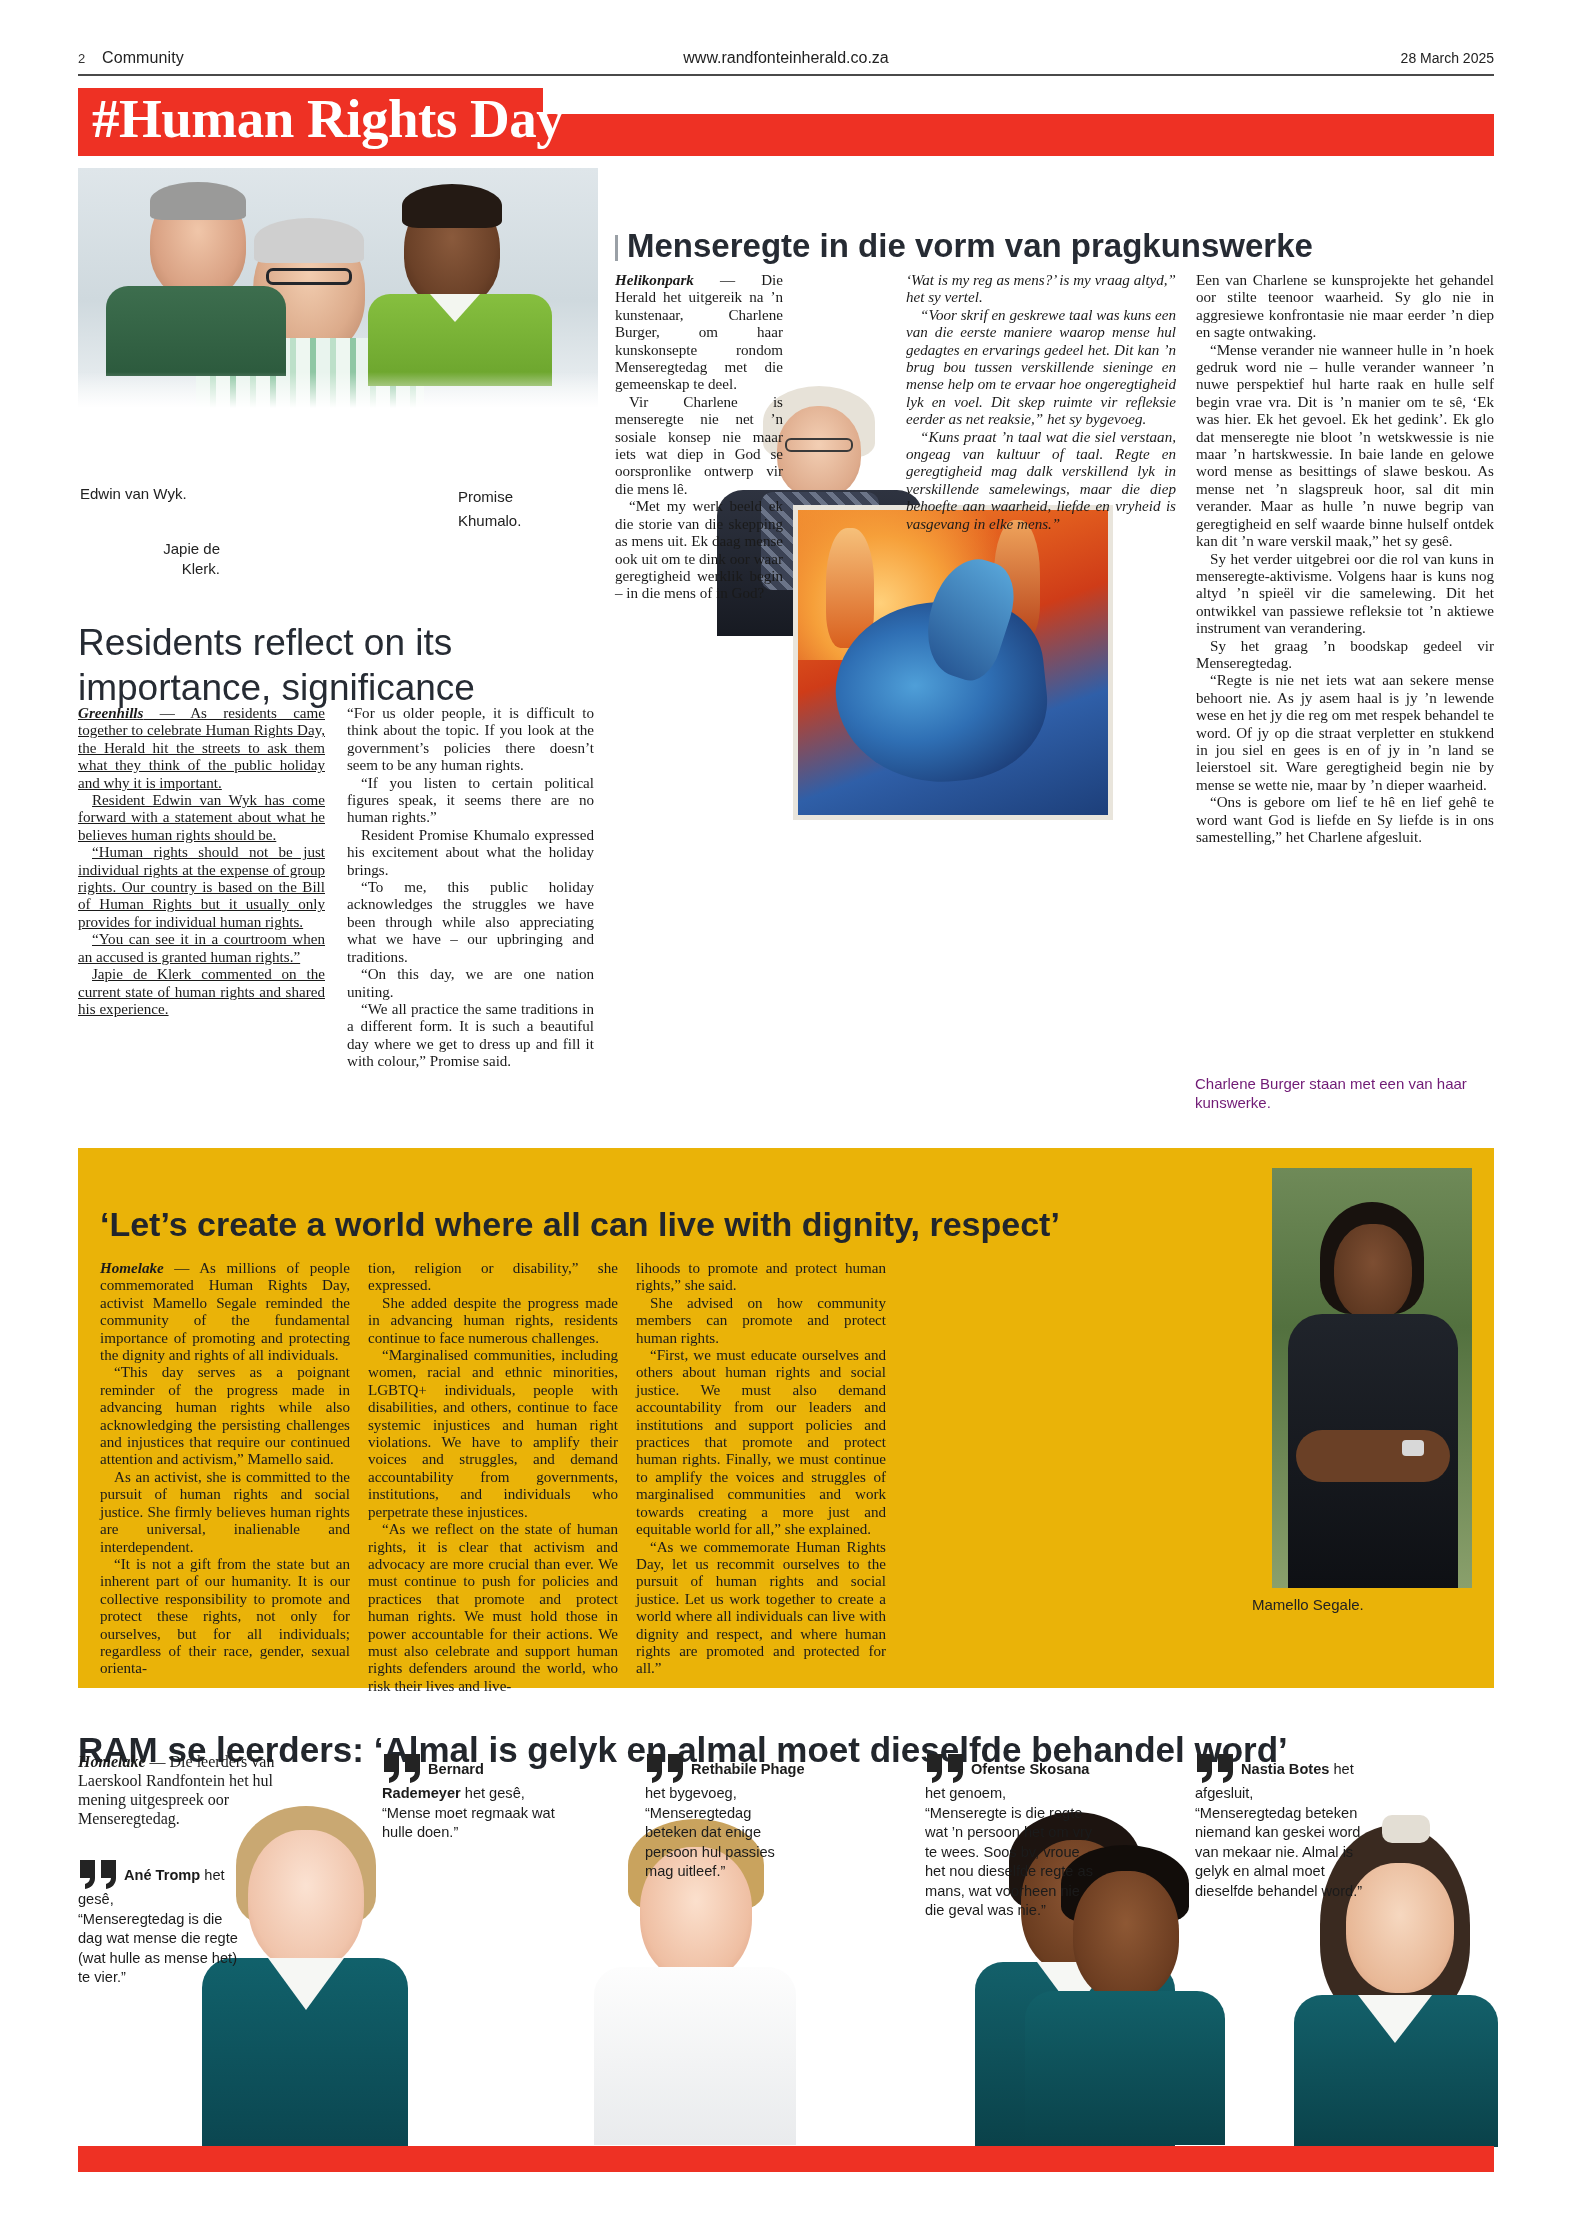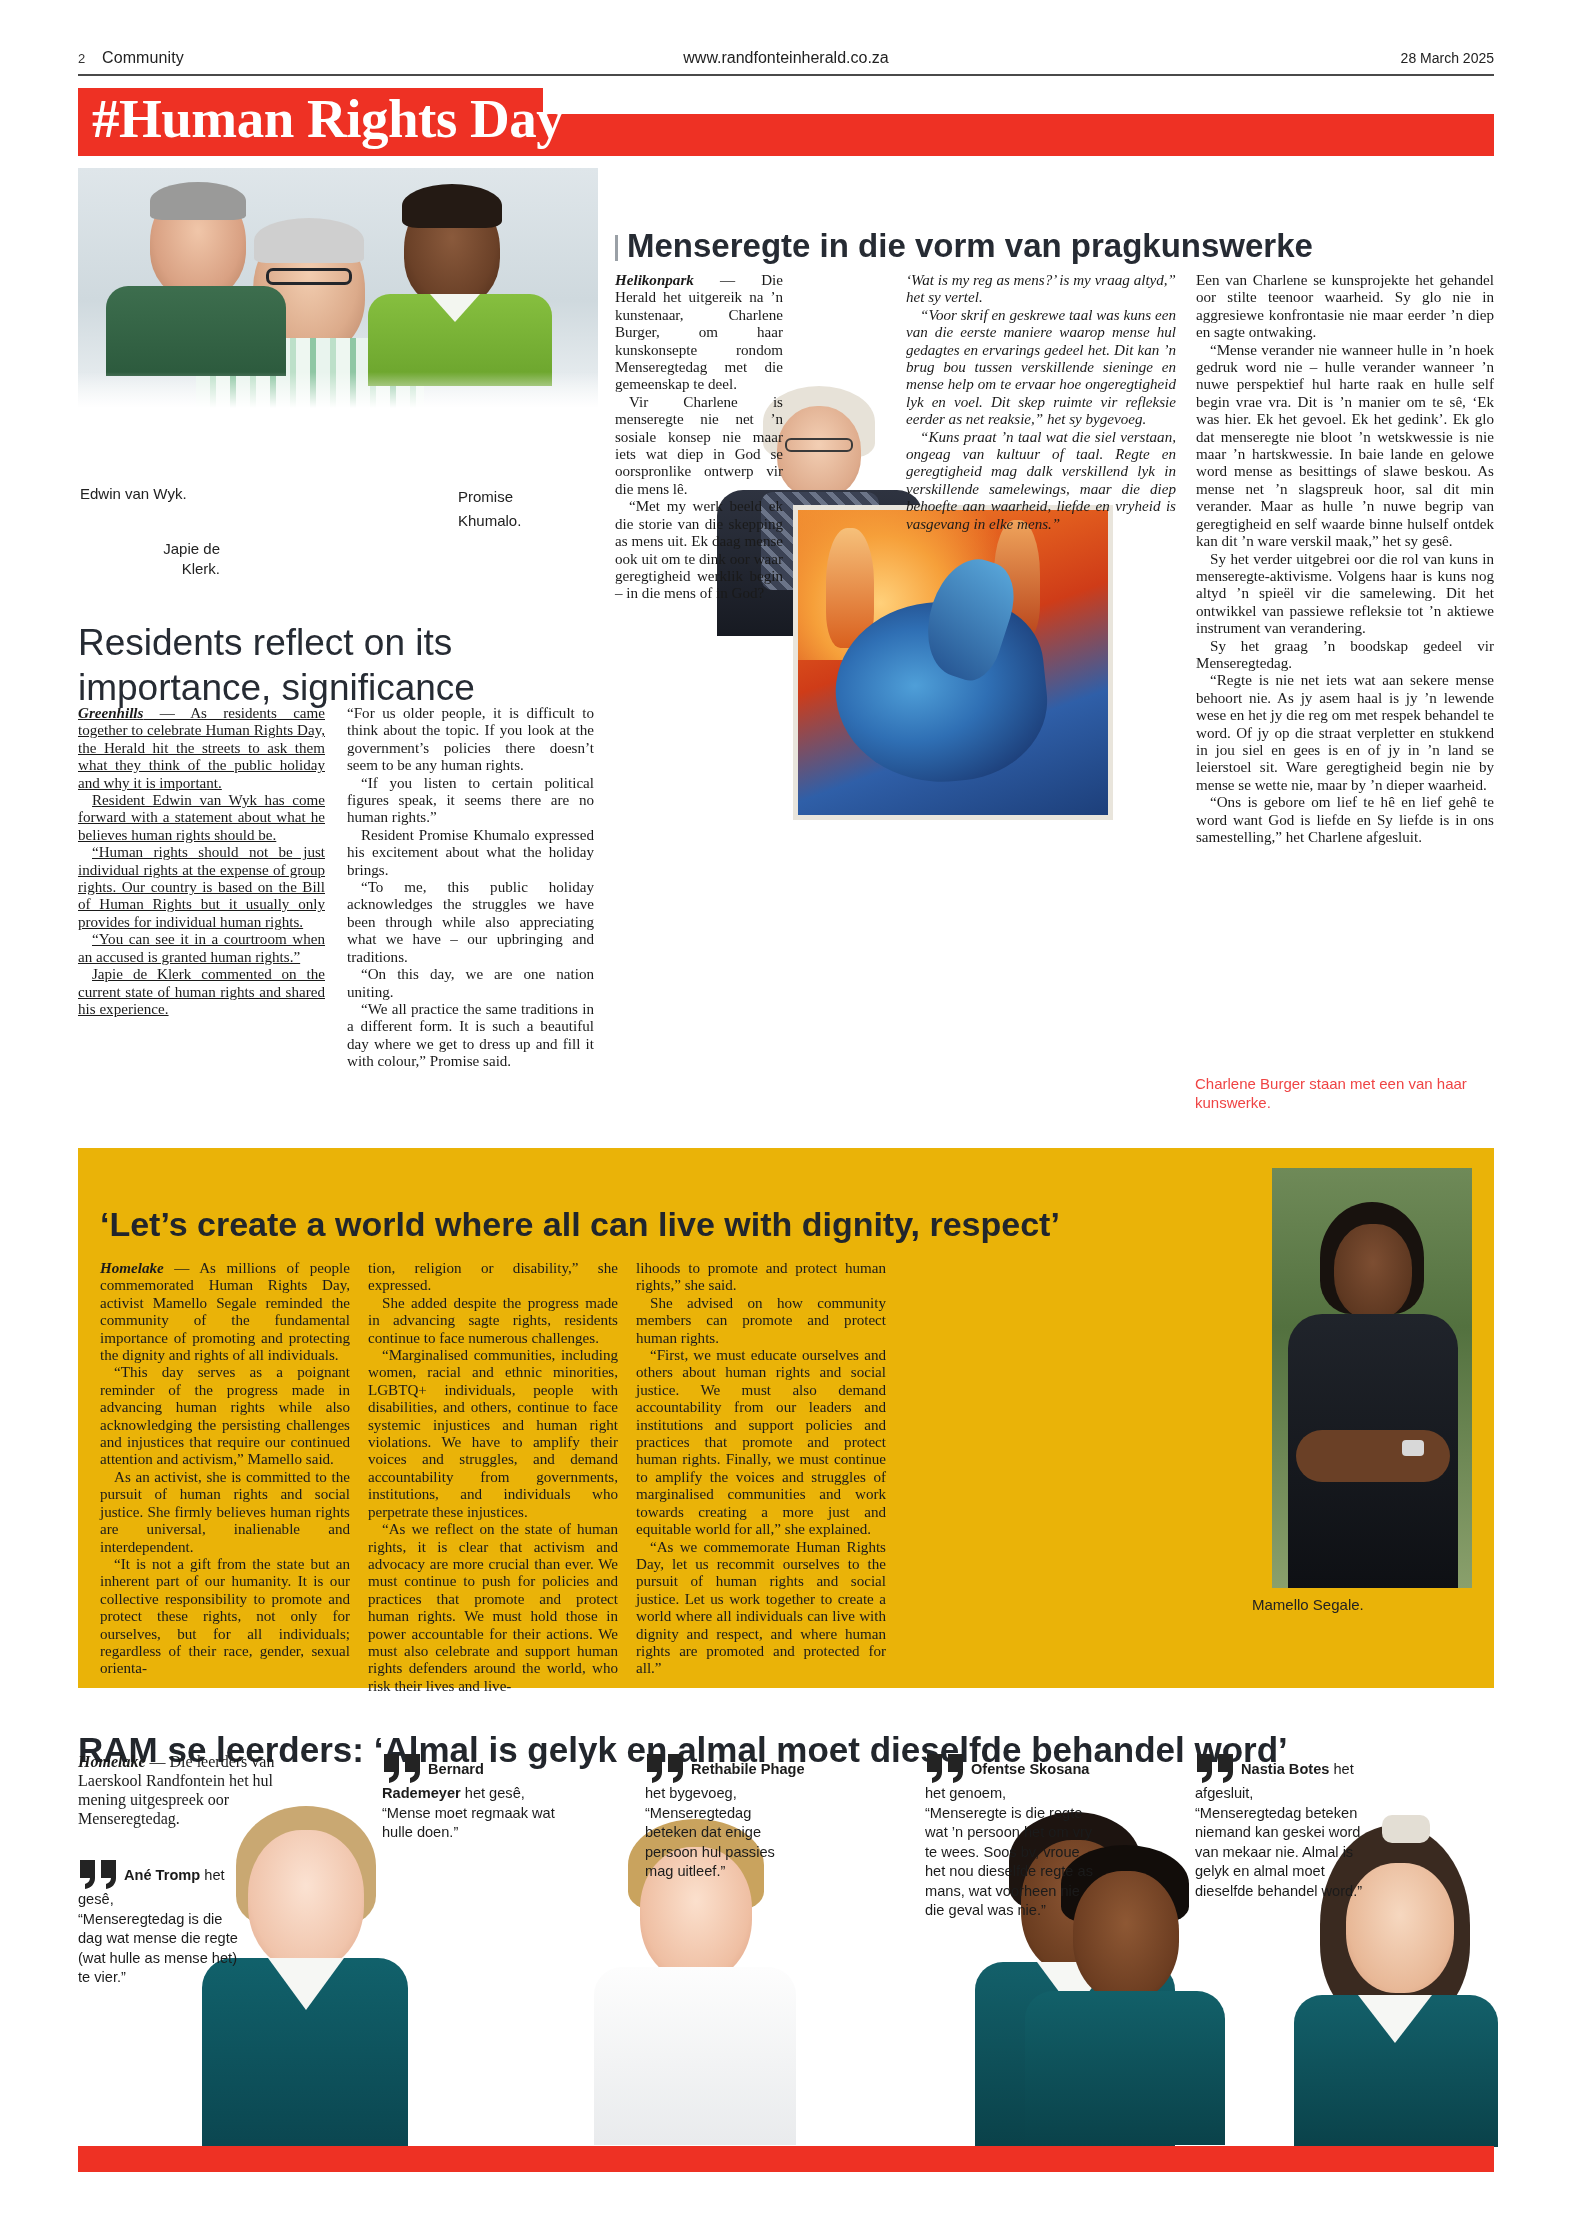--- a/index.html
+++ b/index.html
@@ -110,21 +110,21 @@
     background:linear-gradient(180deg,#f6c07a,#d9601e);
     border-radius:45% 45% 30% 30%;
   }
   .figB{
     position:absolute; left:196px; top:10px; width:46px; height:120px;
     background:linear-gradient(180deg,#efa45c,#b8431a);
     border-radius:45% 45% 30% 30%;
   }
   .capArt{
     position:absolute; left:1195px; top:1074px; width:300px;
-    font-family:"Liberation Sans", sans-serif; font-size:15px; line-height:19px; color:#ef4444;
+    font-family:"Liberation Sans", sans-serif; font-size:15px; line-height:19px; color:#701a75;
   }
 
   
   .band{
     position:absolute; left:78px; top:1148px; width:1416px; height:540px;
     background:#eab308;
   }
   .bandTitle{
     position:absolute; left:22px; top:28px; width:1120px;
     font-family:"Liberation Sans", sans-serif; font-size:34px; line-height:40px;
@@ -270,21 +270,21 @@
   <div class="capM">Mamello Segale.</div>
 
   <div class="col" style="left:22px; top:112px; width:250px;">
       <p class="first"><b class="dateline">Homelake</b> — As millions of people commemorated Human Rights Day, activist Mamello Segale reminded the community of the fundamental importance of promoting and protecting the dignity and rights of all individuals.</p>
       <p class="">“This day serves as a poignant reminder of the progress made in advancing human rights while also acknowledging the persisting challenges and injustices that require our continued attention and activism,” Mamello said.</p>
       <p class="">As an activist, she is committed to the pursuit of human rights and social justice. She firmly believes human rights are universal, inalienable and interdependent.</p>
       <p class="">“It is not a gift from the state but an inherent part of our humanity. It is our collective responsibility to promote and protect these rights, not only for ourselves, but for all individuals; regardless of their race, gender, sexual orienta-</p>
     </div>
   <div class="col" style="left:290px; top:112px; width:250px;">
       <p class="first">tion, religion or disability,” she expressed.</p>
-      <p class="">She added despite the progress made in advancing sagte rights, residents continue to face numerous challenges.</p>
+      <p class="">She added despite the progress made in advancing human rights, residents continue to face numerous challenges.</p>
       <p class="">“Marginalised communities, including women, racial and ethnic minorities, LGBTQ+ individuals, people with disabilities, and others, continue to face systemic injustices and human right violations. We have to amplify their voices and struggles, and demand accountability from governments, institutions, and individuals who perpetrate these injustices.</p>
       <p class="">“As we reflect on the state of human rights, it is clear that activism and advocacy are more crucial than ever. We must continue to push for policies and practices that promote and protect human rights. We must hold those in power accountable for their actions. We must also celebrate and support human rights defenders around the world, who risk their lives and live-</p>
     </div>
   <div class="col" style="left:558px; top:112px; width:250px;">
       <p class="first">lihoods to promote and protect human rights,” she said.</p>
       <p class="">She advised on how community members can promote and protect human rights.</p>
       <p class="">“First, we must educate ourselves and others about human rights and social justice. We must also demand accountability from our leaders and institutions and support policies and practices that promote and protect human rights. Finally, we must continue to amplify the voices and struggles of marginalised communities and work towards creating a more just and equitable world for all,” she explained.</p>
       <p class="">“As we commemorate Human Rights Day, let us recommit ourselves to the pursuit of human rights and social justice. Let us work together to create a world where all individuals can live with dignity and respect, and where human rights are promoted and protected for all.”</p>
     </div>
 </div>

